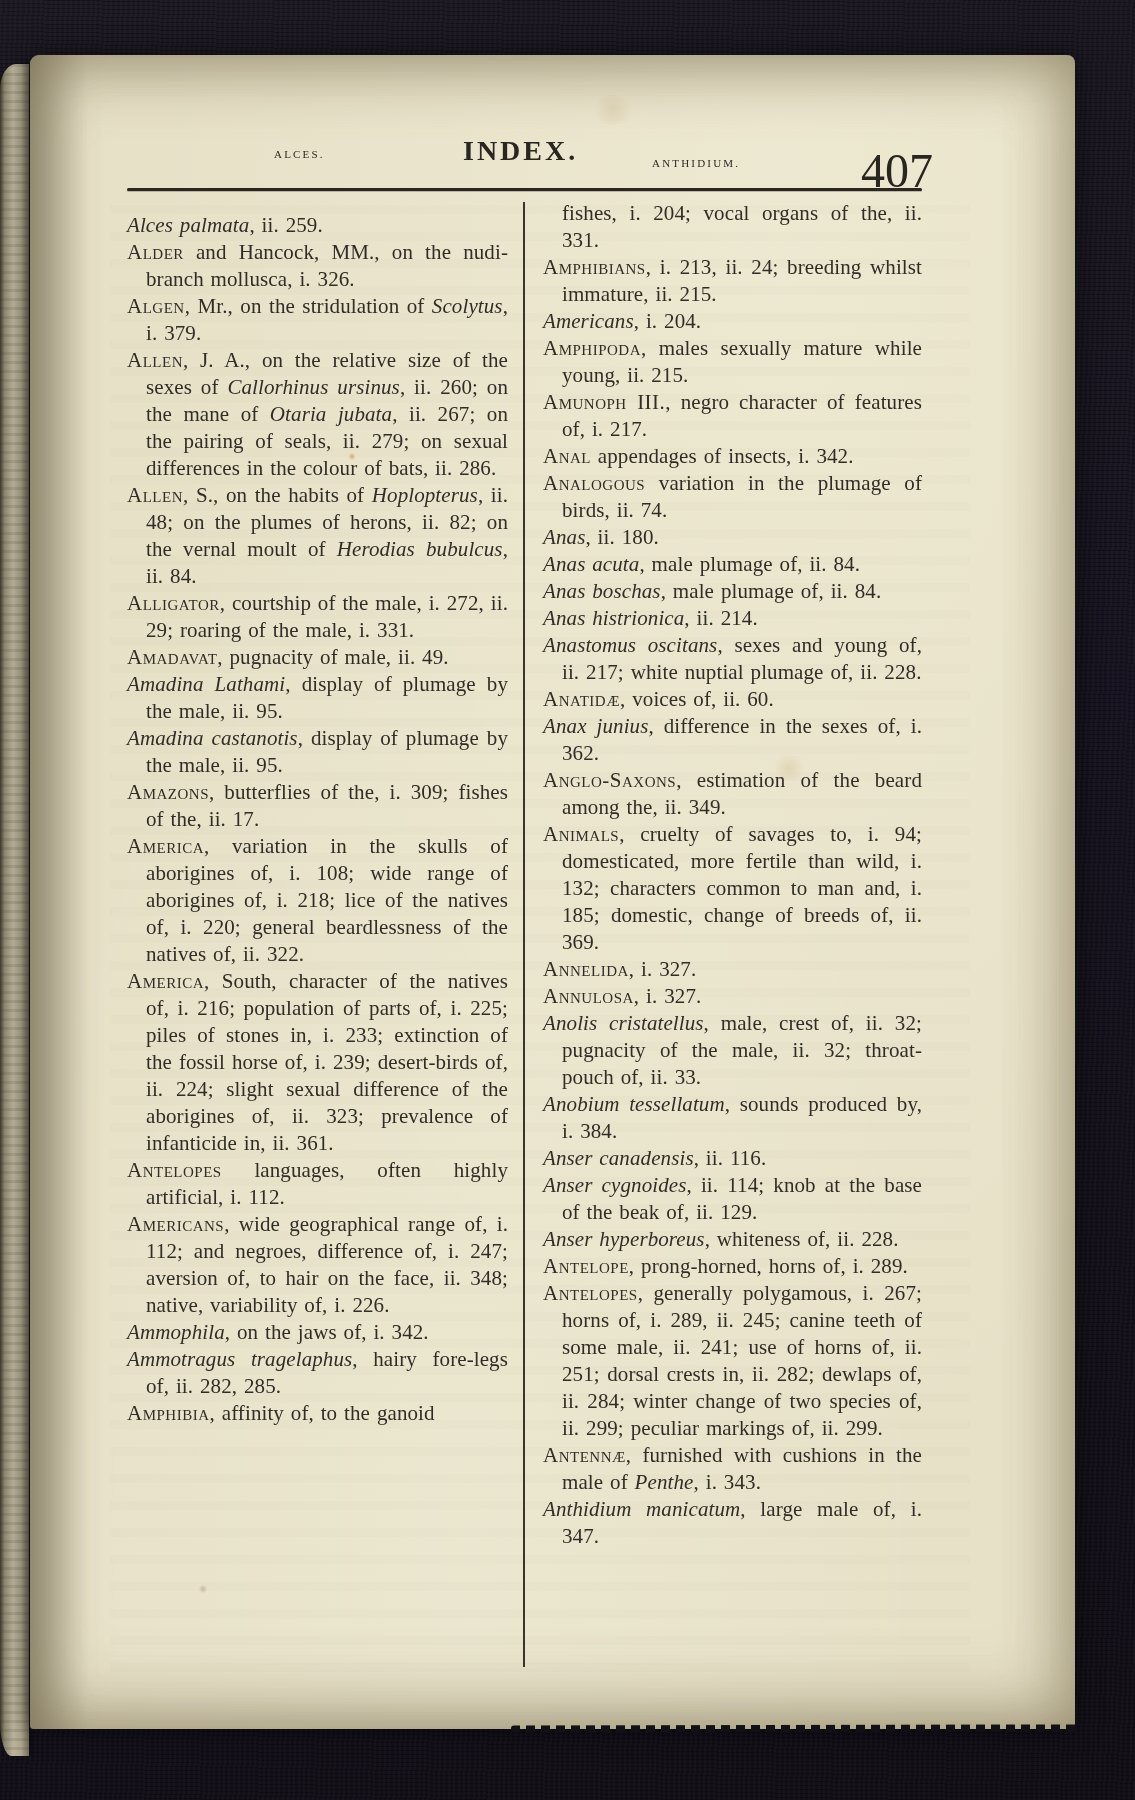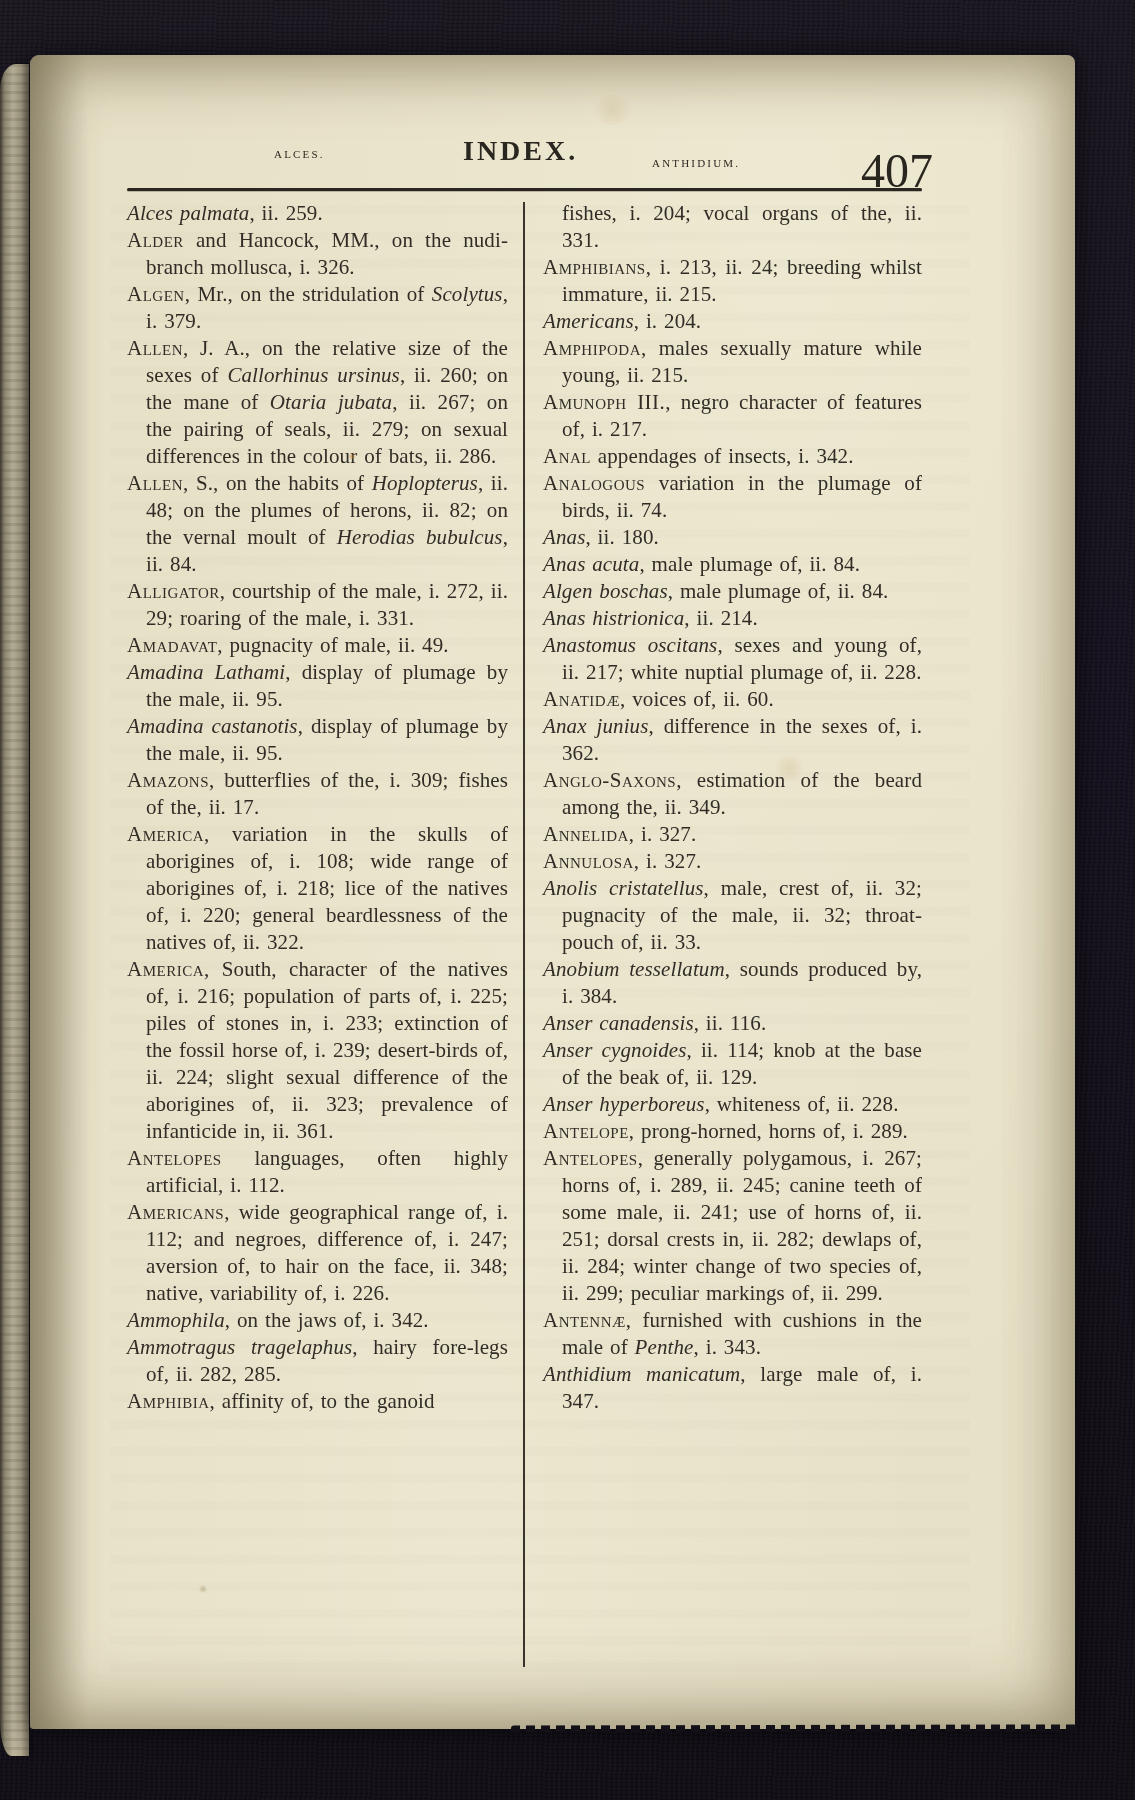--- a/index.html
+++ b/index.html
@@ -50,21 +50,21 @@
   
   .rh{position:absolute;font-size:11px;letter-spacing:2.2px;color:#2c2821;}
   .rh-left{left:244px;top:93px;}
   .rh-right{left:622px;top:93px;margin-top:9px;}
   .title{position:absolute;left:433px;top:80px;font-size:28px;letter-spacing:3px;color:#29251f;font-weight:bold;}
   .pagenum{position:absolute;left:831px;top:88px;font-size:48px;color:#29251f;}
   .rule{position:absolute;left:97px;top:133px;width:795px;height:3px;background:#2b2720;border-radius:2px;box-shadow:0 1px 0 rgba(43,39,32,.25);}
   
   .cols{position:absolute;left:97px;top:145px;width:795px;}
   .col{position:absolute;top:0;font-size:21px;line-height:27px;word-spacing:1.5px;letter-spacing:.1px;color:#312d26;}
-  .col-left{left:0;width:381px;}
+  .col-left{left:0;width:381px;margin-top:12px;}
   .col-right{left:416px;width:379px;}
   .divider{position:absolute;left:396px;top:2px;width:2px;height:1465px;background:#3a352c;}
   .entry{text-align:justify;padding-left:19px;text-indent:-19px;}
   .entry.cont{text-indent:0;}
   .sc{font-variant:small-caps;font-variant-caps:small-caps;letter-spacing:.5px;}
   .it{font-style:italic;}
   
   .spot{position:absolute;border-radius:50%;pointer-events:none;}
   .spot.s1{left:318px;top:398px;width:8px;height:7px;background:radial-gradient(circle,rgba(190,120,40,.55),rgba(190,120,40,0) 70%);}
   .spot.s2{left:742px;top:700px;width:34px;height:26px;background:radial-gradient(circle,rgba(170,130,60,.16),rgba(170,130,60,0) 70%);}
@@ -121,26 +121,27 @@
     <div class="col col-right">
         <div class="entry cont"><span>fishes, i. 204; vocal organs of the, ii. 331.</span></div>
         <div class="entry"><span class="sc">Amphibians</span><span>, i. 213, ii. 24; breeding whilst immature, ii. 215.</span></div>
         <div class="entry"><span class="it">Americans</span><span>, i. 204.</span></div>
         <div class="entry"><span class="sc">Amphipoda</span><span>, males sexually mature while young, ii. 215.</span></div>
         <div class="entry"><span class="sc">Amunoph III.</span><span>, negro character of features of, i. 217.</span></div>
         <div class="entry"><span class="sc">Anal</span><span> appendages of insects, i. 342.</span></div>
         <div class="entry"><span class="sc">Analogous</span><span> variation in the plumage of birds, ii. 74.</span></div>
         <div class="entry"><span class="it">Anas</span><span>, ii. 180.</span></div>
         <div class="entry"><span class="it">Anas acuta</span><span>, male plumage of, ii. 84.</span></div>
-        <div class="entry"><span class="it">Algen boschas</span><span>, male plumage of, ii. 84.</span></div>
+        <div class="entry"><span class="it">Anas boschas</span><span>, male plumage of, ii. 84.</span></div>
         <div class="entry"><span class="it">Anas histrionica</span><span>, ii. 214.</span></div>
         <div class="entry"><span class="it">Anastomus oscitans</span><span>, sexes and young of, ii. 217; white nuptial plumage of, ii. 228.</span></div>
         <div class="entry"><span class="sc">Anatidæ</span><span>, voices of, ii. 60.</span></div>
         <div class="entry"><span class="it">Anax junius</span><span>, difference in the sexes of, i. 362.</span></div>
         <div class="entry"><span class="sc">Anglo-Saxons</span><span>, estimation of the beard among the, ii. 349.</span></div>
+        <div class="entry"><span class="sc">Animals</span><span>, cruelty of savages to, i. 94; domesticated, more fertile than wild, i. 132; characters common to man and, i. 185; domestic, change of breeds of, ii. 369.</span></div>
         <div class="entry"><span class="sc">Annelida</span><span>, i. 327.</span></div>
         <div class="entry"><span class="sc">Annulosa</span><span>, i. 327.</span></div>
         <div class="entry"><span class="it">Anolis cristatellus</span><span>, male, crest of, ii. 32; pugnacity of the male, ii. 32; throat-pouch of, ii. 33.</span></div>
         <div class="entry"><span class="it">Anobium tessellatum</span><span>, sounds produced by, i. 384.</span></div>
         <div class="entry"><span class="it">Anser canadensis</span><span>, ii. 116.</span></div>
         <div class="entry"><span class="it">Anser cygnoides</span><span>, ii. 114; knob at the base of the beak of, ii. 129.</span></div>
         <div class="entry"><span class="it">Anser hyperboreus</span><span>, whiteness of, ii. 228.</span></div>
         <div class="entry"><span class="sc">Antelope</span><span>, prong-horned, horns of, i. 289.</span></div>
         <div class="entry"><span class="sc">Antelopes</span><span>, generally polygamous, i. 267; horns of, i. 289, ii. 245; canine teeth of some male, ii. 241; use of horns of, ii. 251; dorsal crests in, ii. 282; dewlaps of, ii. 284; winter change of two species of, ii. 299; peculiar markings of, ii. 299.</span></div>
         <div class="entry"><span class="sc">Antennæ</span><span>, furnished with cushions in the male of </span><span class="it">Penthe</span><span>, i. 343.</span></div>

